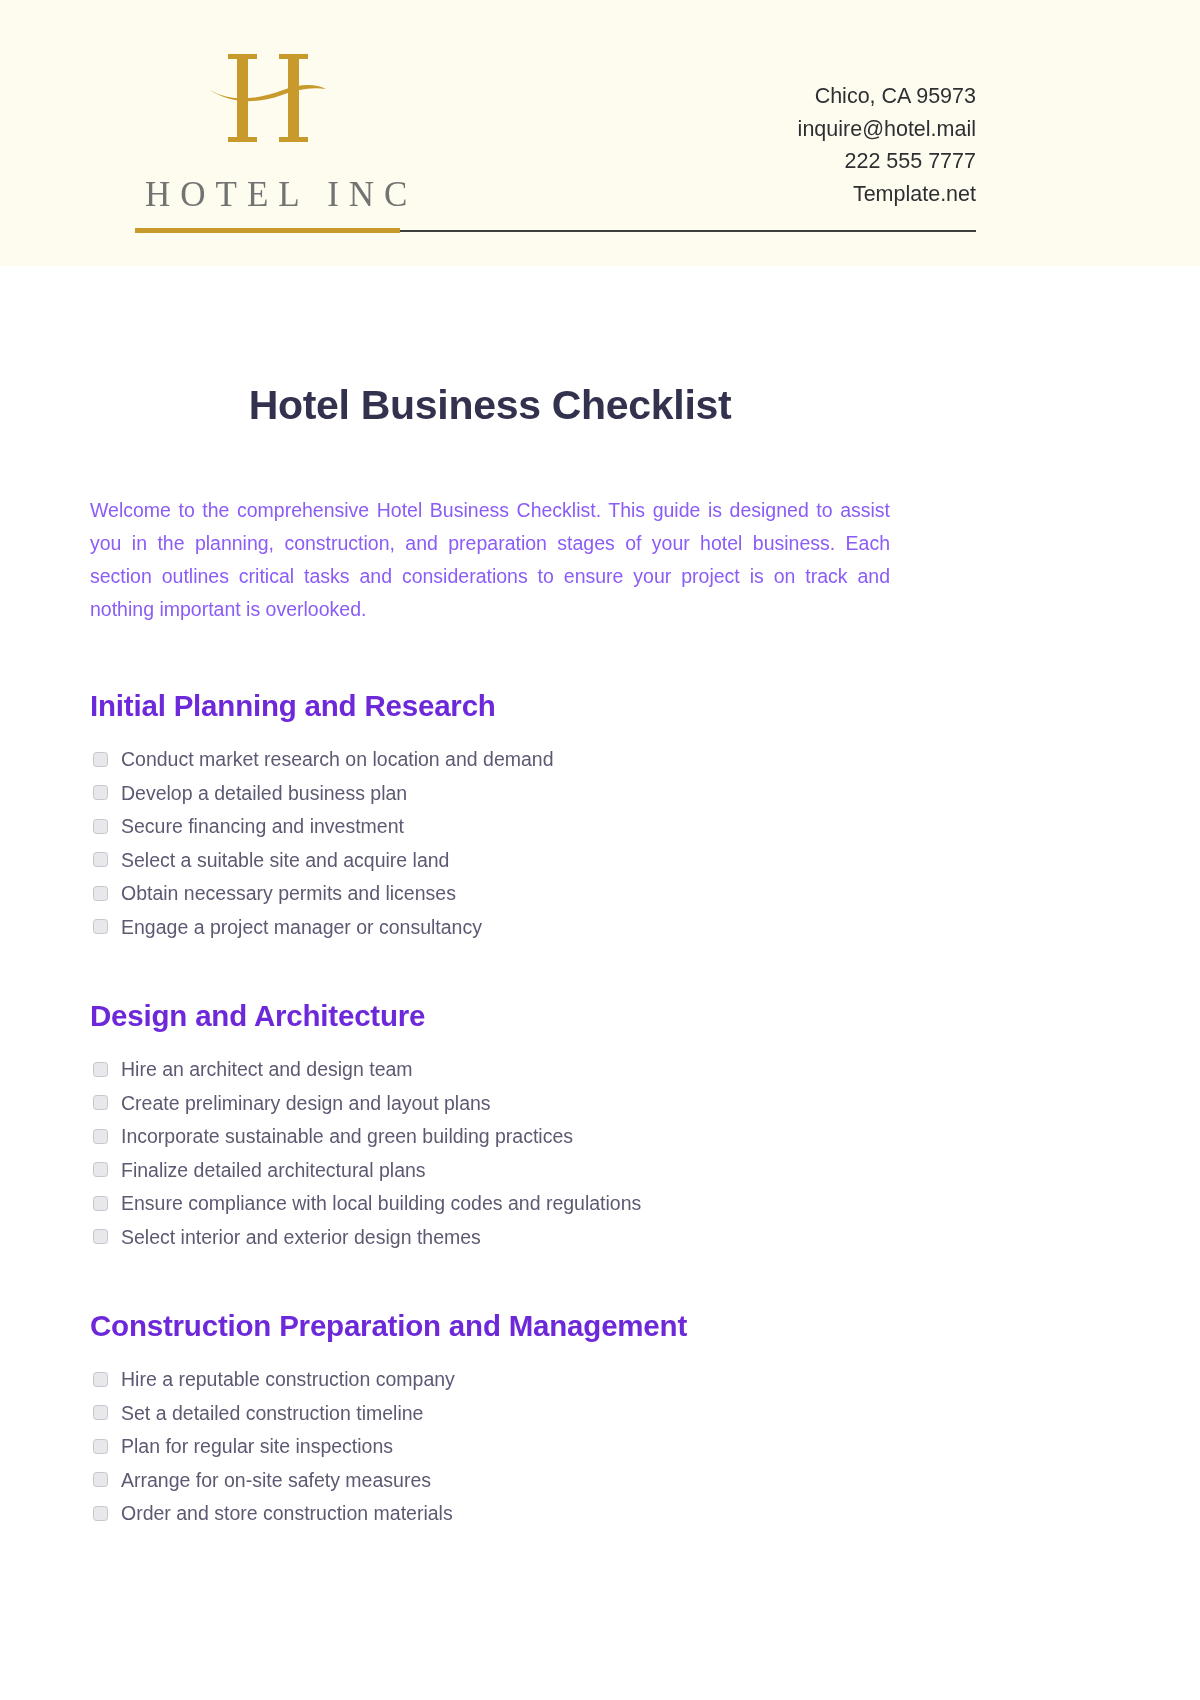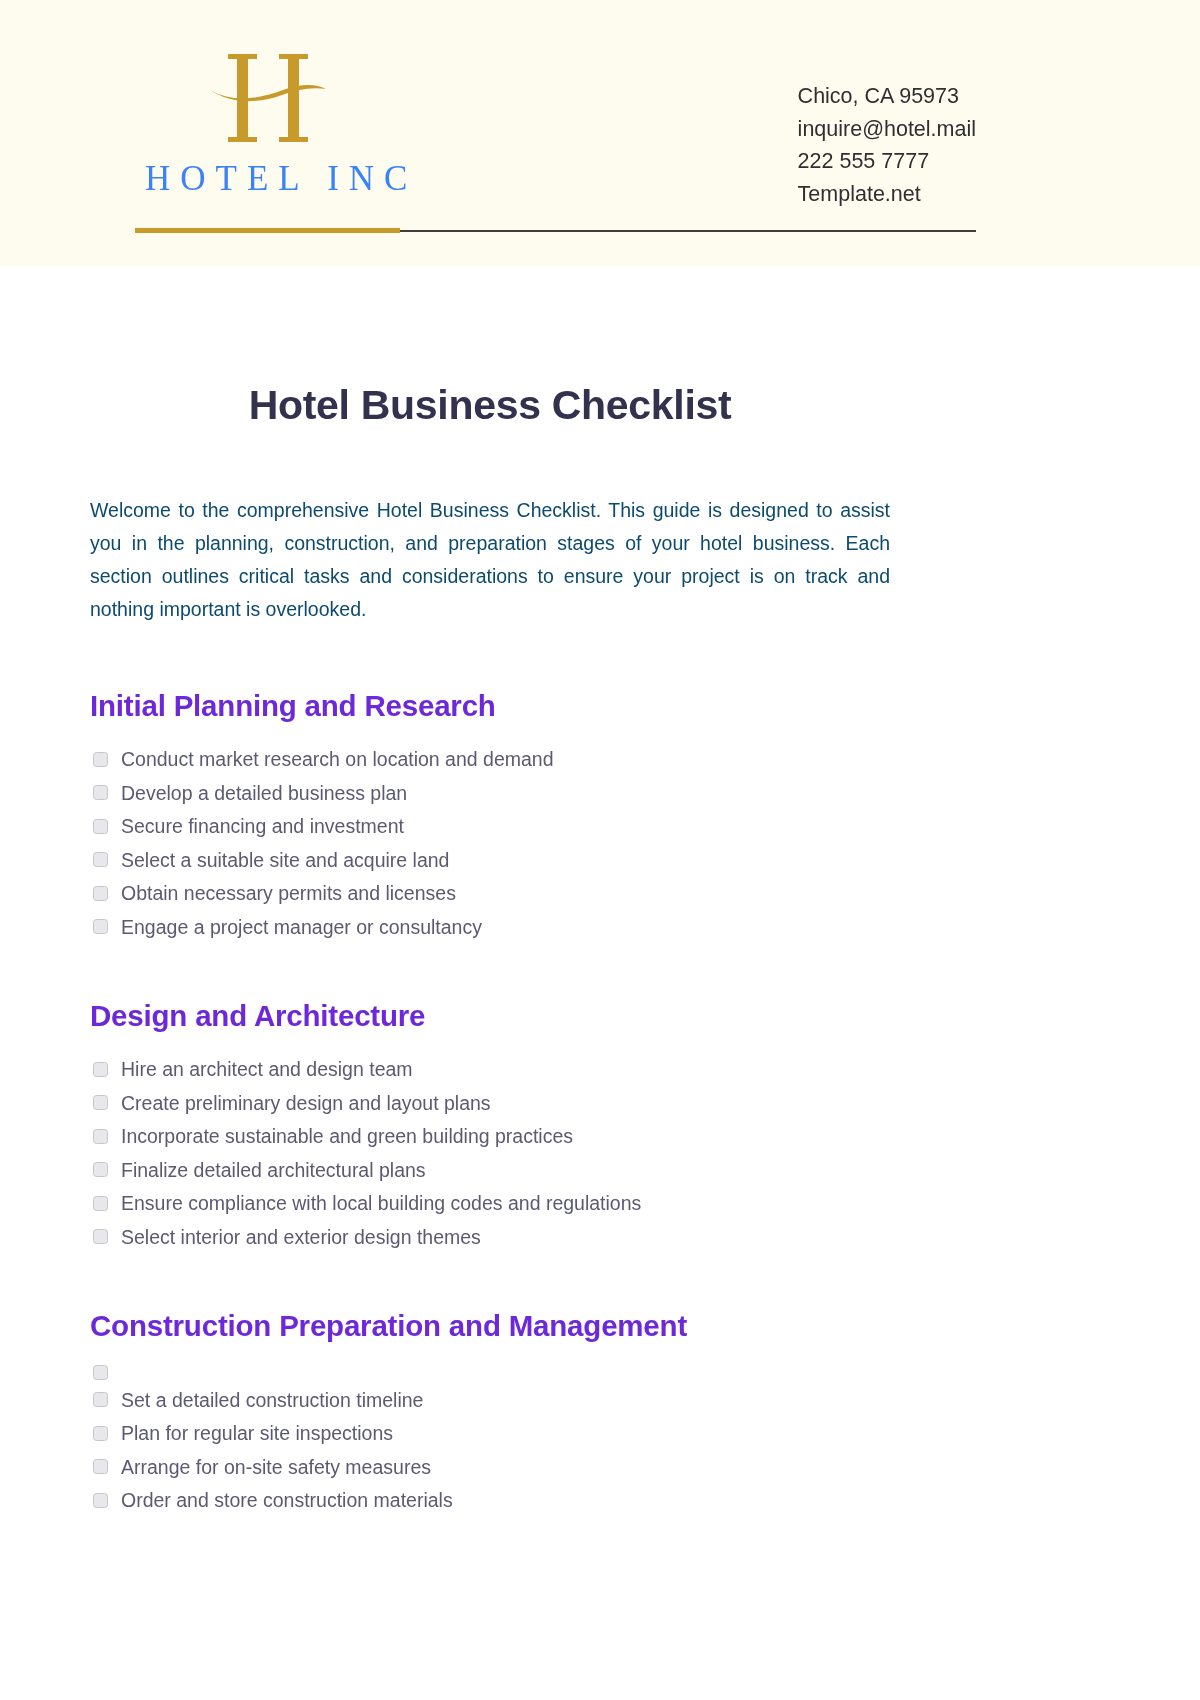--- a/index.html
+++ b/index.html
@@ -39,31 +39,32 @@
   .logo-mark {
     width: 120px;
     height: 105px;
     margin: 0 auto;
     display: block;
   }
   .logo-wordmark {
     font-family: "Liberation Serif", serif;
     font-size: 35px;
     letter-spacing: 10px;
-    color: #3b82f6;
+    color: #737373;
     text-align: left;
     padding-left: 10px;
-    margin-top: 6px;
+    margin-top: 22px;
     white-space: nowrap;
   }
 
   .contact-block {
     position: absolute;
     right: 224px;
     top: 80px;
+    text-align: right;
     color: #2f2f33;
     font-size: 21.5px;
     line-height: 32.5px;
     white-space: nowrap;
   }
   .contact-line { display: block; }
 
   .rule-wrap {
     position: absolute;
     left: 135px;
@@ -99,21 +100,21 @@
     color: #33324e;
     letter-spacing: -0.3px;
     margin: 117px 0 0 0;
     line-height: 1.1;
   }
 
   .intro {
     margin: 66px 2px 0 2px;
     font-size: 19.5px;
     line-height: 33px;
-    color: #0c4a6e;
+    color: #8b5cf6;
     text-align: justify;
     text-justify: inter-word;
   }
 
   .section { margin-top: 57px; }
   .section:first-of-type { margin-top: 62px; }
 
   .section-heading {
     font-size: 29.5px;
     font-weight: bold;
@@ -251,20 +252,21 @@
             <span class="check-box"></span>
             <span class="check-label">Select interior and exterior design themes</span>
           </li>
         </ul>
       </div>
       <div class="section">
         <h2 class="section-heading">Construction Preparation and Management</h2>
         <ul class="check-list">
           <li class="check-item">
             <span class="check-box"></span>
+            <span class="check-label">Hire a reputable construction company</span>
           </li>
           <li class="check-item">
             <span class="check-box"></span>
             <span class="check-label">Set a detailed construction timeline</span>
           </li>
           <li class="check-item">
             <span class="check-box"></span>
             <span class="check-label">Plan for regular site inspections</span>
           </li>
           <li class="check-item">

